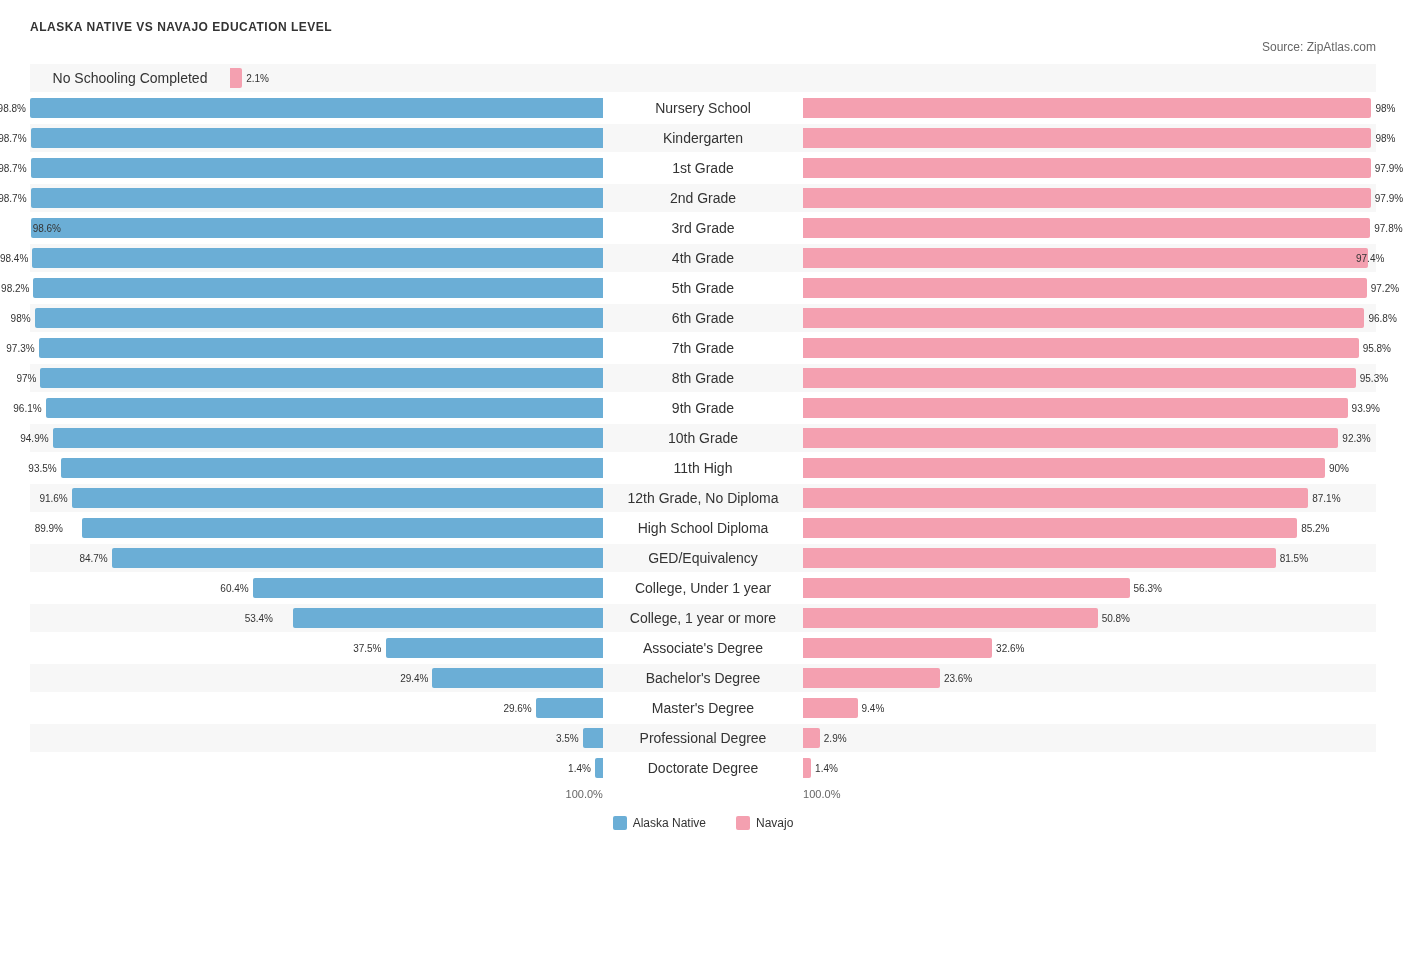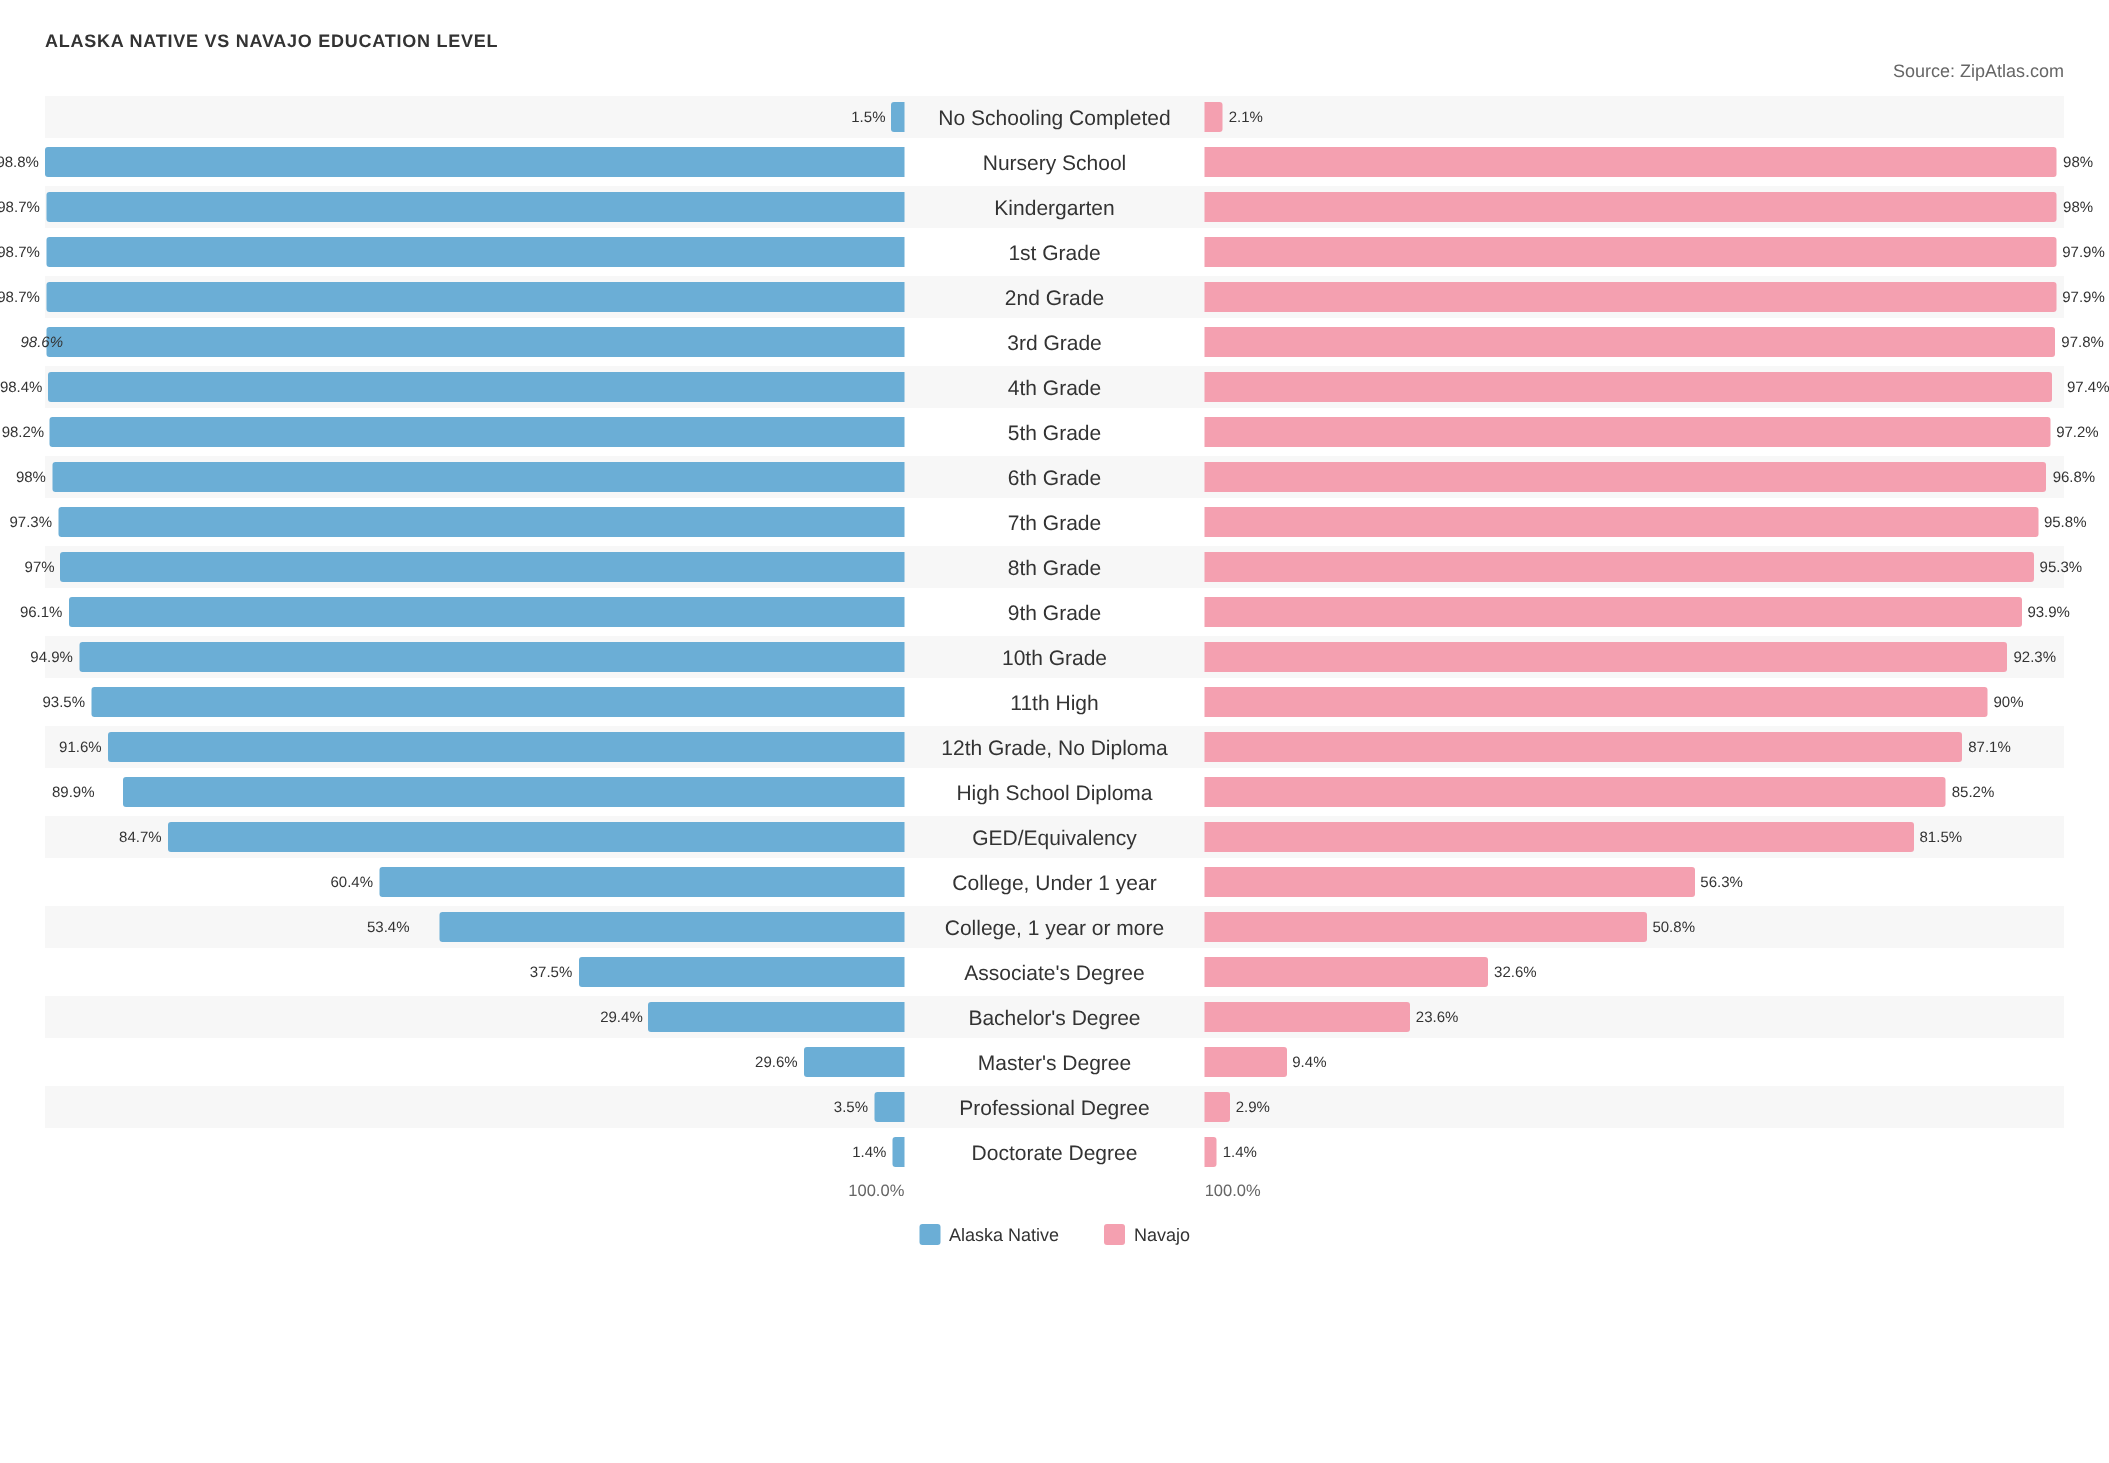--- a/index.html
+++ b/index.html
@@ -139,24 +139,20 @@
     }
   </style>
 </head>
 <body>
 
 <div class="chart-title">ALASKA NATIVE VS NAVAJO EDUCATION LEVEL</div>
 <div class="source">Source: ZipAtlas.com</div>
 
 <div class="chart-container" id="chart">
     <div class="bar-row">
-      <div class="left-section">
-        <div class="bar-blue" style="width: 8.7px;"></div>
-        <span class="val-blue" style="right: 12.7px;">1.5%</span>
-      </div>
       <div class="label-center">No Schooling Completed</div>
       <div class="right-section">
         <div class="bar-pink" style="width: 12.18px;"></div>
         <span class="val-pink" style="left: 16.18px;">2.1%</span>
       </div>
     </div>
     <div class="bar-row">
       <div class="left-section">
         <div class="bar-blue" style="width: 573.04px;"></div>
         <span class="val-blue" style="right: 577.04px;">98.8%</span>
@@ -196,37 +192,37 @@
       </div>
       <div class="label-center">2nd Grade</div>
       <div class="right-section">
         <div class="bar-pink" style="width: 567.82px;"></div>
         <span class="val-pink" style="left: 571.82px;">97.9%</span>
       </div>
     </div>
     <div class="bar-row">
       <div class="left-section">
         <div class="bar-blue" style="width: 571.88px;"></div>
-        <span class="val-blue" style="right: 561px; font-style: italic;">98.6%</span>
+        <span class="val-blue" style="right: 542px;">98.6%</span>
       </div>
       <div class="label-center">3rd Grade</div>
       <div class="right-section">
         <div class="bar-pink" style="width: 567.24px;"></div>
         <span class="val-pink" style="left: 571.24px;">97.8%</span>
       </div>
     </div>
     <div class="bar-row">
       <div class="left-section">
         <div class="bar-blue" style="width: 570.72px;"></div>
         <span class="val-blue" style="right: 574.72px;">98.4%</span>
       </div>
       <div class="label-center">4th Grade</div>
       <div class="right-section">
         <div class="bar-pink" style="width: 564.92px;"></div>
-        <span class="val-pink" style="left: 575px;">97.4%</span>
+        <span class="val-pink" style="left: 553px;">97.4%</span>
       </div>
     </div>
     <div class="bar-row">
       <div class="left-section">
         <div class="bar-blue" style="width: 569.56px;"></div>
         <span class="val-blue" style="right: 573.56px;">98.2%</span>
       </div>
       <div class="label-center">5th Grade</div>
       <div class="right-section">
         <div class="bar-pink" style="width: 563.76px;"></div>

